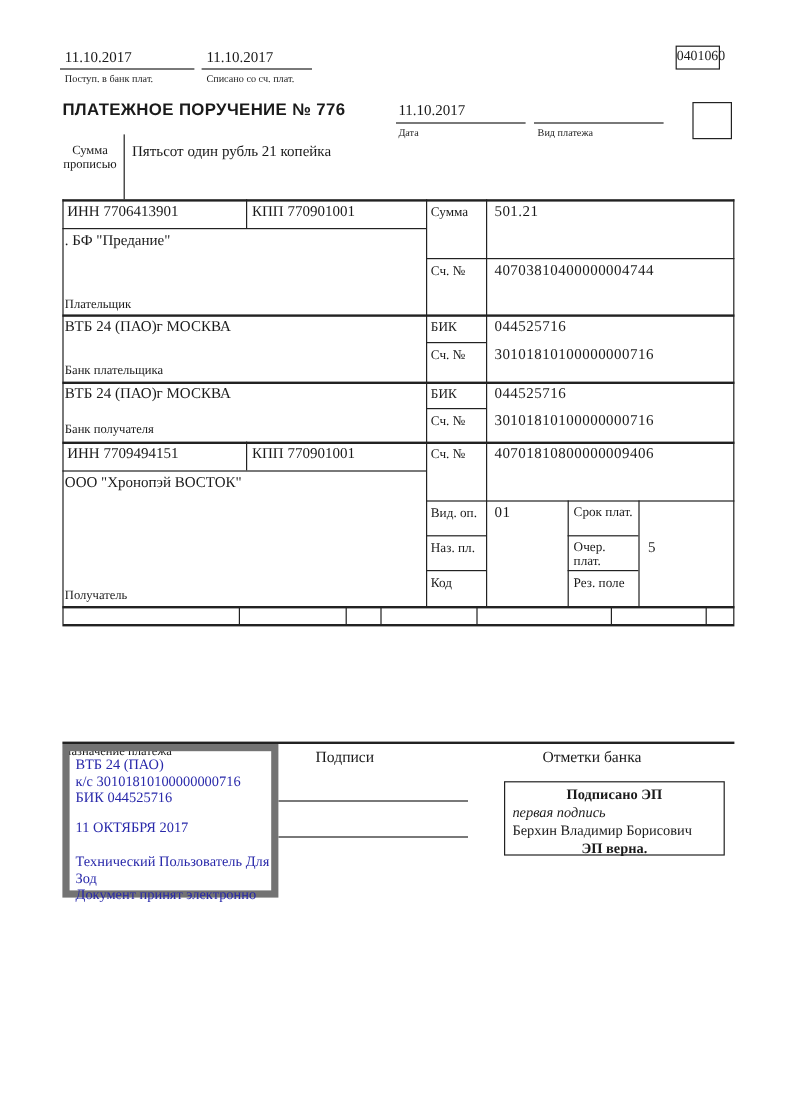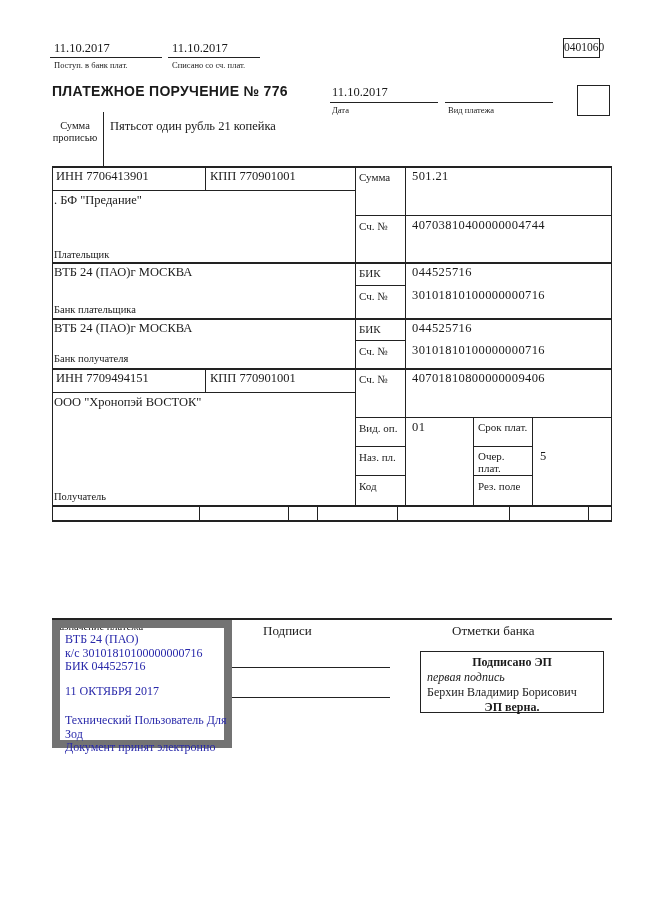--- a/index.html
+++ b/index.html
@@ -11,21 +11,21 @@
   .num{letter-spacing:0.4px;}
   .lbl{font-size:10.5px;text-align:center;}
   .tiny{font-size:8.5px;}
   .cell-lbl{font-size:11px;}
   .hl{position:absolute;height:1px;background:#222;}
   .hl2{position:absolute;height:2px;background:#222;}
   .vl{position:absolute;width:1px;background:#222;}
   .box{position:absolute;border:1px solid #222;box-sizing:border-box;}
   .title{font-family:"Liberation Sans",sans-serif;font-weight:bold;font-size:14px;letter-spacing:0.3px;}
   .wrap{white-space:normal;}
-  .stamp-blue{position:absolute;box-sizing:border-box;border:8px solid #737373;color:#2828aa;
+  .stamp-blue{position:absolute;box-sizing:border-box;border:6px solid #737373;color:#2828aa;
     font-size:12px;line-height:13.5px;padding:5px 4px 4px 5px;}
   .stamp-blue div{white-space:nowrap;}
   .esign{position:absolute;box-sizing:border-box;border:1px solid #222;font-size:12px;padding:3px 6px;}
 </style>
 </head>
 <body>
 
 <div class="page">
 
   <div class="txt" style="left:54px;top:42px;">11.10.2017</div>

